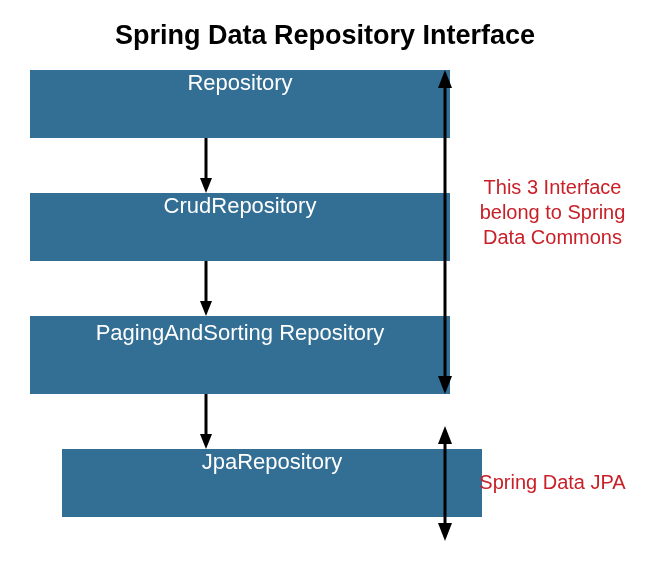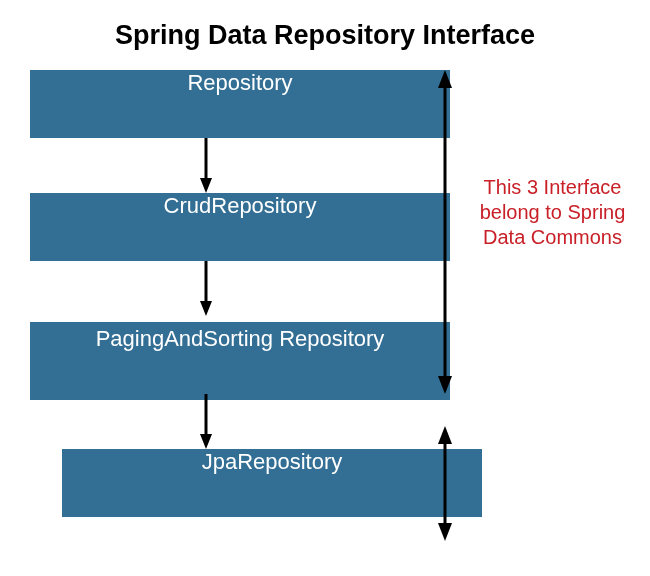--- a/index.html
+++ b/index.html
@@ -82,21 +82,21 @@
     <span>CrudRepository</span>
   </div>
 
   <div class="arrow-down" style="top:191px;">
     <svg width="12" height="55" viewBox="0 0 12 55">
       <line x1="6" y1="0" x2="6" y2="42" stroke="#000" stroke-width="3"></line>
       <polygon points="6,55 0,40 12,40" fill="#000"></polygon>
     </svg>
   </div>
 
-  <div class="box box2line" style="top:246px; height:78px;margin-top:6px;">
+  <div class="box box2line" style="top:246px; height:78px;">
     <span>PagingAndSorting Repository</span>
   </div>
 
   <div class="arrow-down" style="top:324px;">
     <svg width="12" height="55" viewBox="0 0 12 55">
       <line x1="6" y1="0" x2="6" y2="42" stroke="#000" stroke-width="3"></line>
       <polygon points="6,55 0,40 12,40" fill="#000"></polygon>
     </svg>
   </div>
 
@@ -115,14 +115,15 @@
   <div class="note" style="top:105px;">This 3 Interface belong to Spring Data Commons</div>
 
   <div class="bracket" style="top:356px;">
     <svg width="20" height="115" viewBox="0 0 20 115">
       <line x1="10" y1="16" x2="10" y2="99" stroke="#000" stroke-width="3"></line>
       <polygon points="10,0 3,18 17,18" fill="#000"></polygon>
       <polygon points="10,115 3,97 17,97" fill="#000"></polygon>
     </svg>
   </div>
 
+  <div class="note" style="top:400px;">Spring Data JPA</div>
 
 </div>
 
 </body></html>

